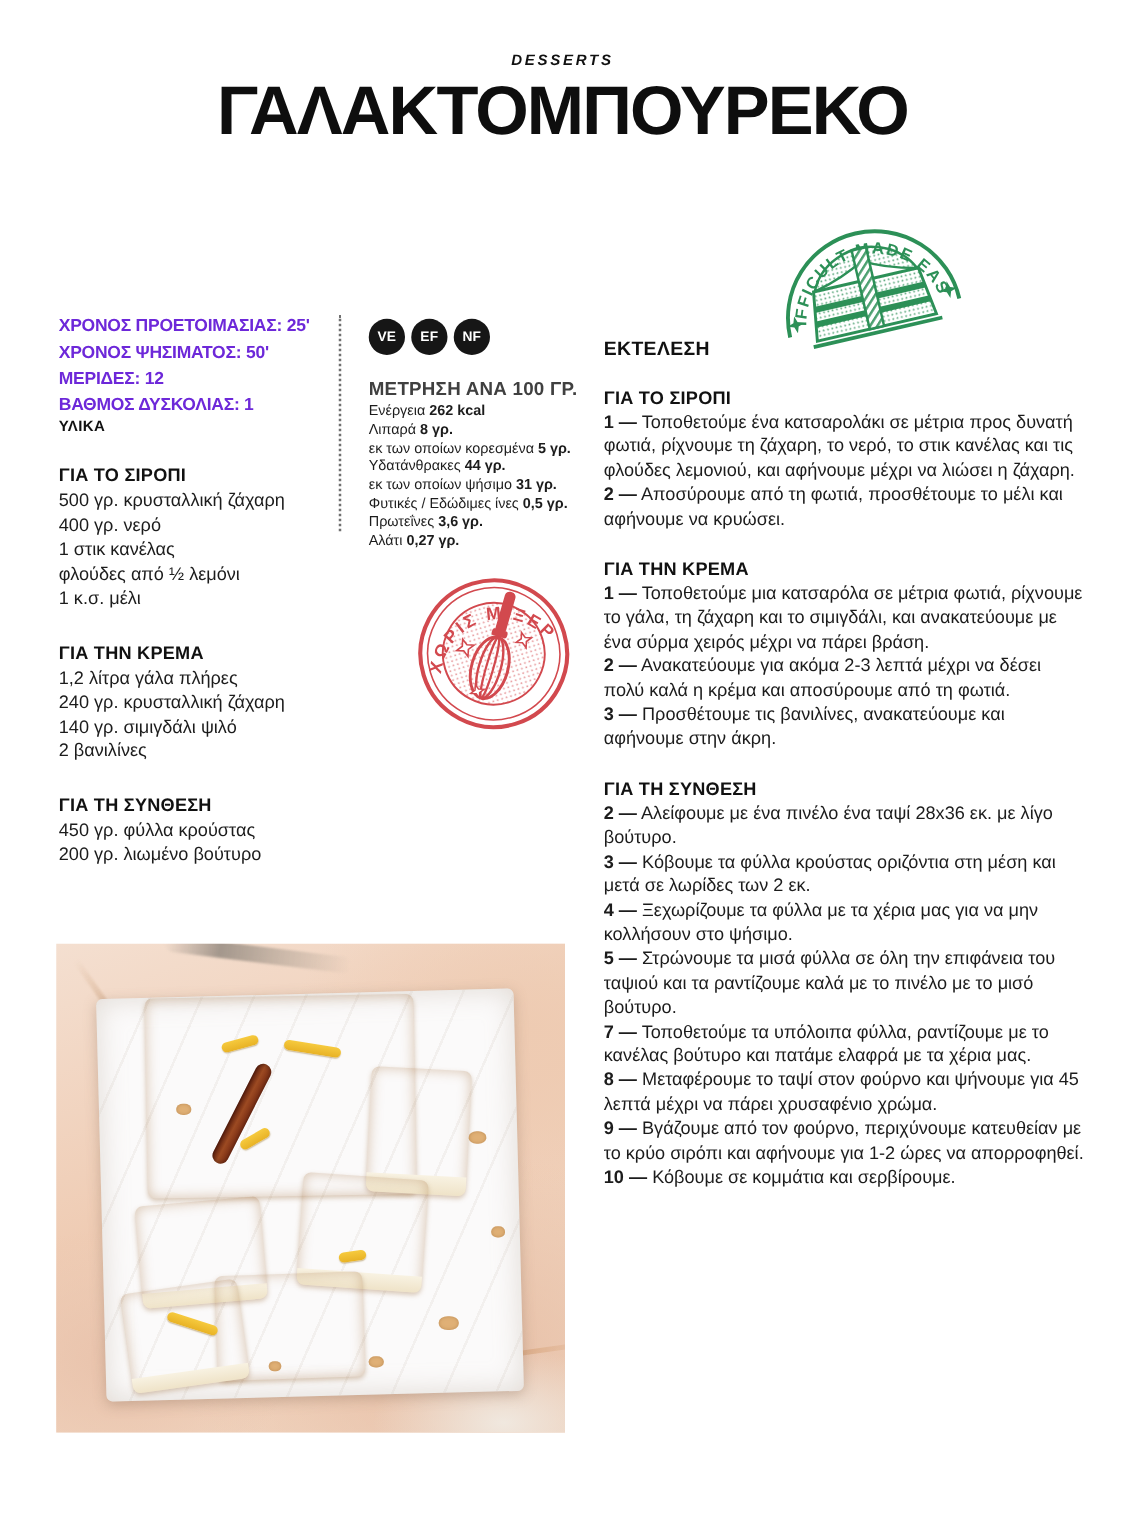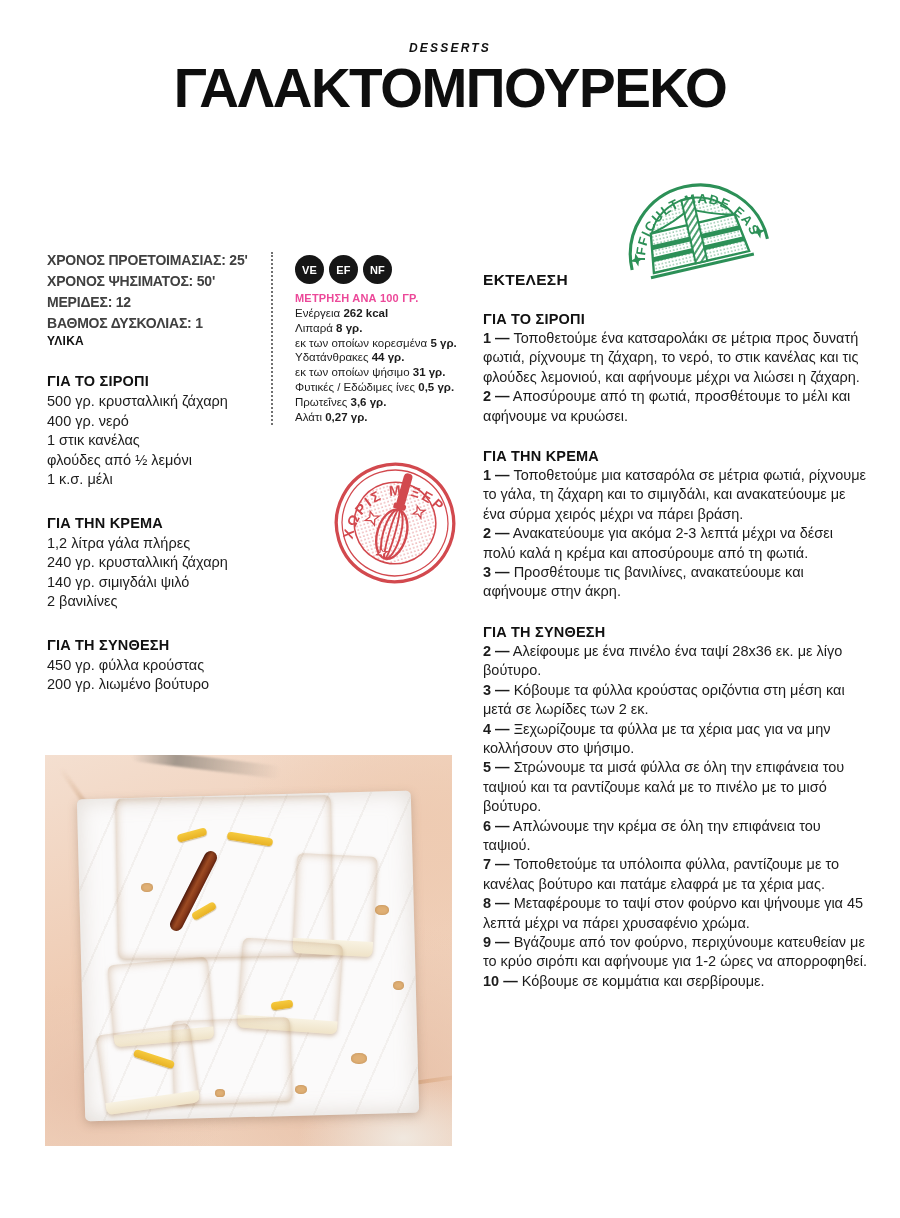--- a/index.html
+++ b/index.html
@@ -7,35 +7,35 @@
         font-family:"Liberation Sans","DejaVu Sans",sans-serif;color:#1c1c1c;}
 
   
   .category{position:absolute;top:41px;left:0;right:0;text-align:center;
             font-size:12px;font-weight:bold;letter-spacing:2.2px;color:#111;font-style:italic;}
   .title{position:absolute;top:56px;left:0;right:0;text-align:center;
          font-size:55px;font-weight:800;letter-spacing:-1.5px;color:#0e0e0e;white-space:nowrap;}
 
   
   .left-col{position:absolute;left:47px;top:250px;width:222px;}
-  .meta-line{font-weight:bold;font-size:14px;line-height:21px;letter-spacing:-0.2px;white-space:nowrap;color:#404040;}
+  .meta-line{font-weight:bold;font-size:14px;line-height:21px;letter-spacing:-0.2px;white-space:nowrap;color:#6d28d9;}
   .ul-heading{font-weight:bold;font-size:12px;letter-spacing:0.3px;color:#111;}
   .group{margin-top:25px;}
   .group-title{font-weight:bold;font-size:14.5px;letter-spacing:0.2px;color:#111;margin-bottom:3px;}
   .ing-item{font-size:14.5px;line-height:19.5px;}
 
   .divider-dotted{position:absolute;left:271px;top:252px;height:173px;width:0;
                   border-left:2px dotted #707070;}
 
   .mid-col{position:absolute;left:295px;top:255px;width:180px;}
   .badges{display:flex;gap:5px;align-items:center;}
   .badge{width:29px;height:29px;border-radius:50%;background:#161616;color:#fff;
          display:flex;align-items:center;justify-content:center;
          font-size:11px;font-weight:bold;letter-spacing:0.2px;}
-  .nutri-heading{font-weight:bold;font-size:11px;margin-top:8px;margin-bottom:2px;letter-spacing:0.2px;color:#ec4899;}
+  .nutri-heading{font-weight:bold;font-size:15px;margin-top:19px;margin-bottom:2px;letter-spacing:0.2px;color:#404040;}
   .nutri-row{font-size:11.5px;line-height:14.8px;white-space:nowrap;}
   .nutri-row b{font-weight:bold;}
 
   .right-col{position:absolute;left:483px;top:250px;width:385px;margin-top:21px;}
   .exec-heading{font-weight:bold;font-size:15.5px;letter-spacing:0.3px;color:#111;}
   .r-section{margin-top:22px;}
   .r-title{font-weight:bold;font-size:14.5px;letter-spacing:0.2px;color:#111;margin-bottom:2px;}
   .step{margin:0;font-size:14.5px;line-height:19.4px;}
   .step b{font-weight:bold;}
 
@@ -256,21 +256,20 @@
     </div>
 
     <div class="r-section">
       <div class="r-title">ΓΙΑ ΤΗ ΣΥΝΘΕΣΗ</div>
       <div>
 
           <p class="step"><b>2 —</b> <span>Αλείφουμε με ένα πινέλο ένα ταψί 28x36 εκ. με λίγο βούτυρο.</span></p>
           <p class="step"><b>3 —</b> <span>Κόβουμε τα φύλλα κρούστας οριζόντια στη μέση και μετά σε λωρίδες των 2 εκ.</span></p>
           <p class="step"><b>4 —</b> <span>Ξεχωρίζουμε τα φύλλα με τα χέρια μας για να μην κολλήσουν στο ψήσιμο.</span></p>
           <p class="step"><b>5 —</b> <span>Στρώνουμε τα μισά φύλλα σε όλη την επιφάνεια του ταψιού και τα ραντίζουμε καλά με το πινέλο με το μισό βούτυρο.</span></p>
-          <p class="step"><b>6 —</b> <span>Απλώνουμε την κρέμα σε όλη την επιφάνεια του ταψιού.</span></p>
           <p class="step"><b>7 —</b> <span>Τοποθετούμε τα υπόλοιπα φύλλα, ραντίζουμε με το κανέλας βούτυρο και πατάμε ελαφρά με τα χέρια μας.</span></p>
           <p class="step"><b>8 —</b> <span>Μεταφέρουμε το ταψί στον φούρνο και ψήνουμε για 45 λεπτά μέχρι να πάρει χρυσαφένιο χρώμα.</span></p>
           <p class="step"><b>9 —</b> <span>Βγάζουμε από τον φούρνο, περιχύνουμε κατευθείαν με το κρύο σιρόπι και αφήνουμε για 1-2 ώρες να απορροφηθεί.</span></p>
           <p class="step"><b>10 —</b> <span>Κόβουμε σε κομμάτια και σερβίρουμε.</span></p>
         </div>
     </div>
   </div>
 
   <div class="photo">
     <div class="vein vein1"></div>

